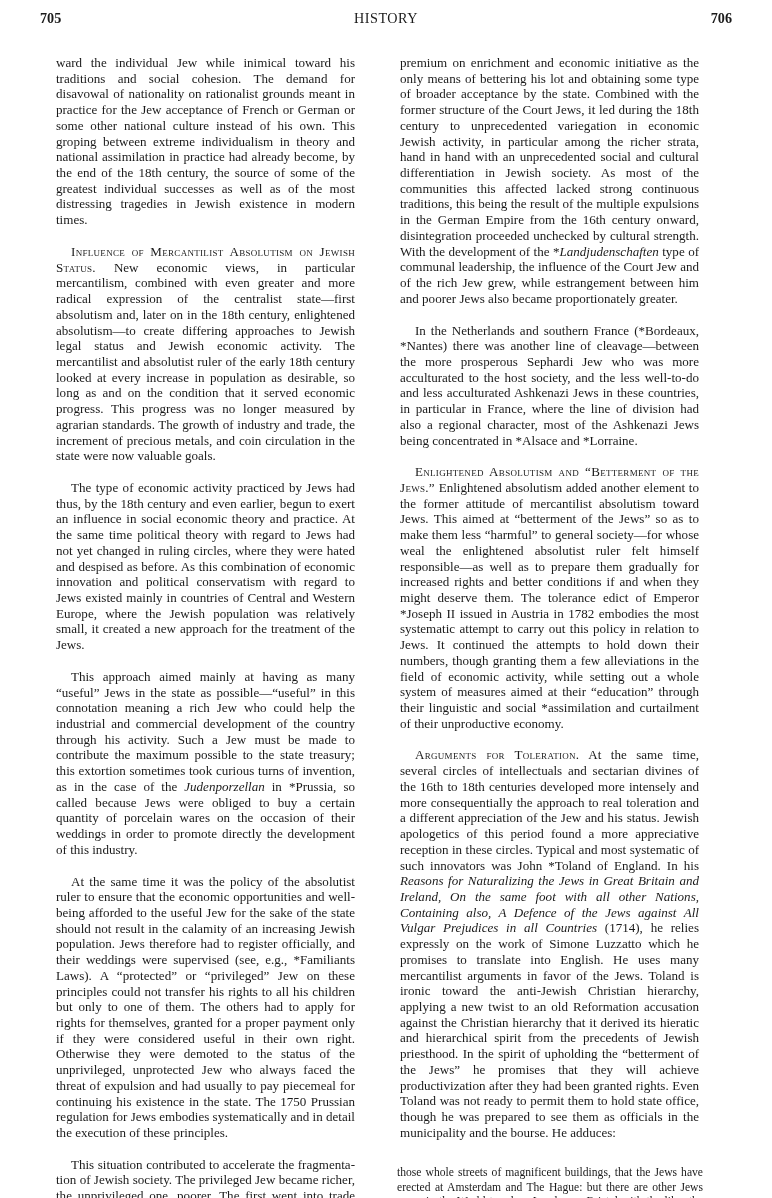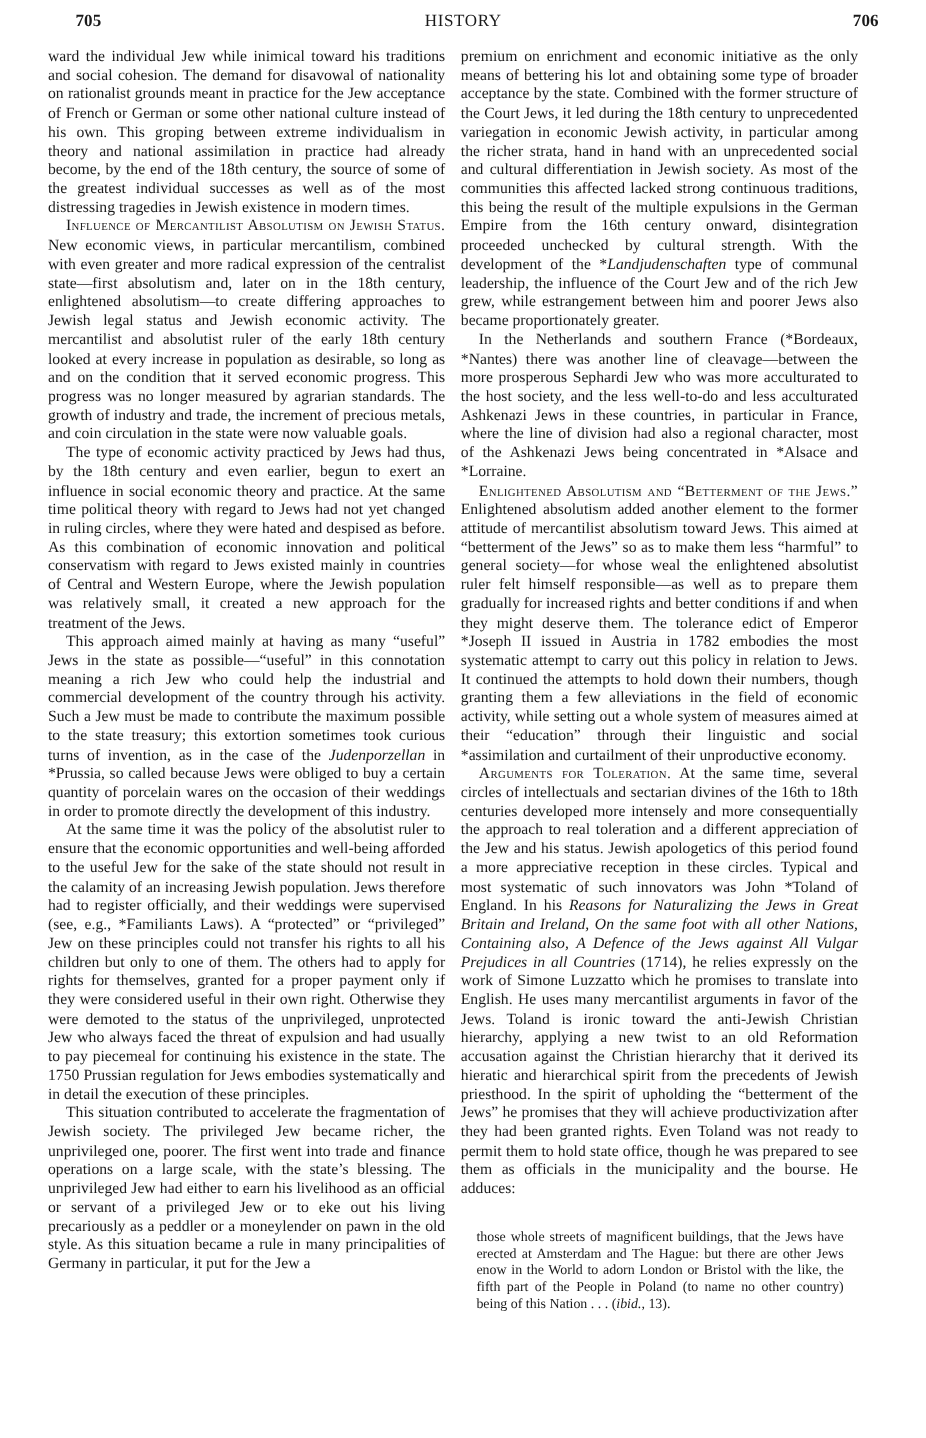--- a/index.html
+++ b/index.html
@@ -17,39 +17,39 @@
     }
     .header {
       position: absolute;
       top: 8px;
       left: 40px;
       width: 692px;
       height: 20px;
       font-size: 14.2px;
       line-height: 20px;
     }
-    .header .pg-left { position: absolute; left: 0; top: 0; font-weight: bold; margin-left: 23px; }
+    .header .pg-left { position: absolute; left: 0; top: 0; font-weight: bold; }
     .header .pg-right { position: absolute; right: 0; top: 0; font-weight: bold; }
     .header .running-title {
       position: absolute; left: 0; right: 0; top: 0;
       text-align: center; letter-spacing: 0.5px;
     }
     .column {
       position: absolute;
       top: 39px;
       width: 331px;
       font-size: 13.05px;
       line-height: 15.72px;
       text-align: justify;
       hyphens: manual;
     }
     .col-left { left: 40px; }
     .col-right { left: 384px; width: 331px; }
     .column p {
-      margin: 0;
+      margin: 16px;
       text-indent: 15px;
     }
     .column p.noindent { text-indent: 0; }
     .sc {
       font-variant: small-caps;
       letter-spacing: 0.3px;
     }
     .blockquote {
       margin: 26px 0 0 13px;
       width: 306px;

